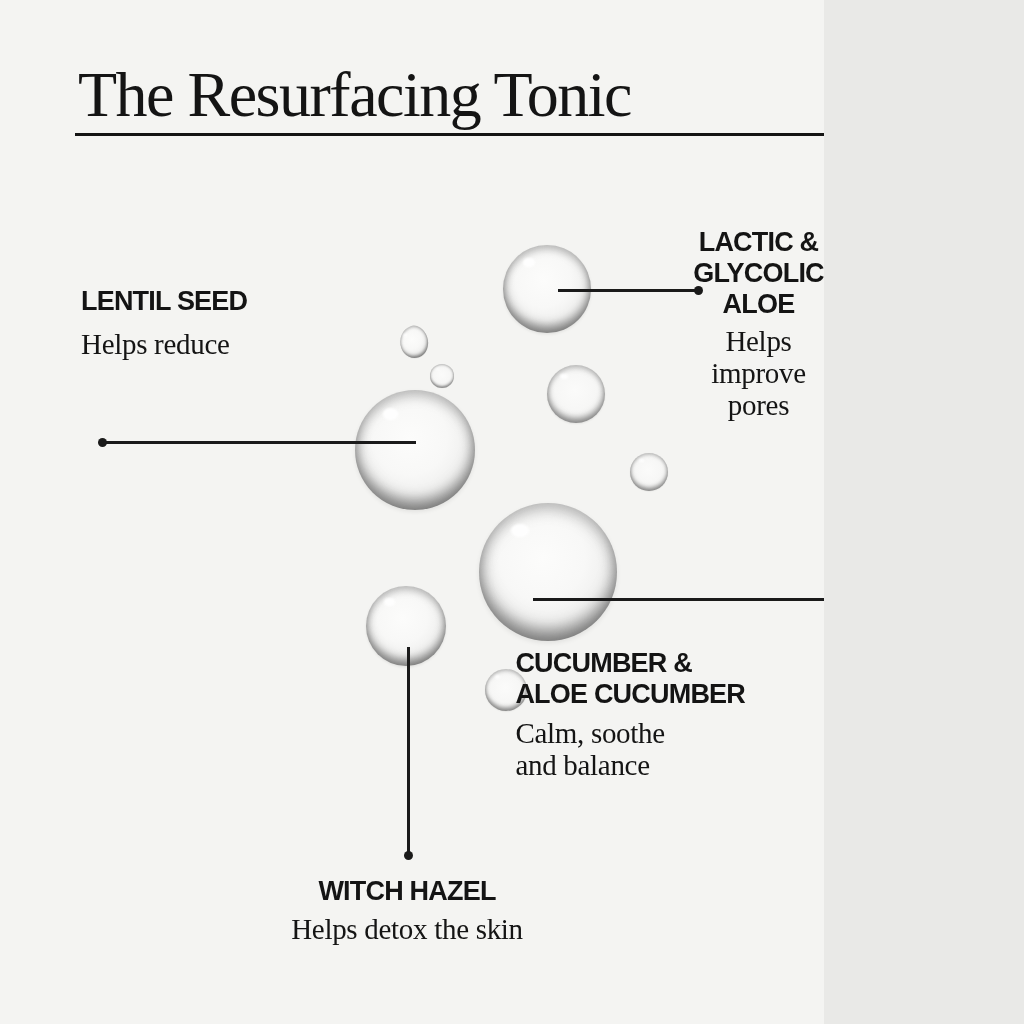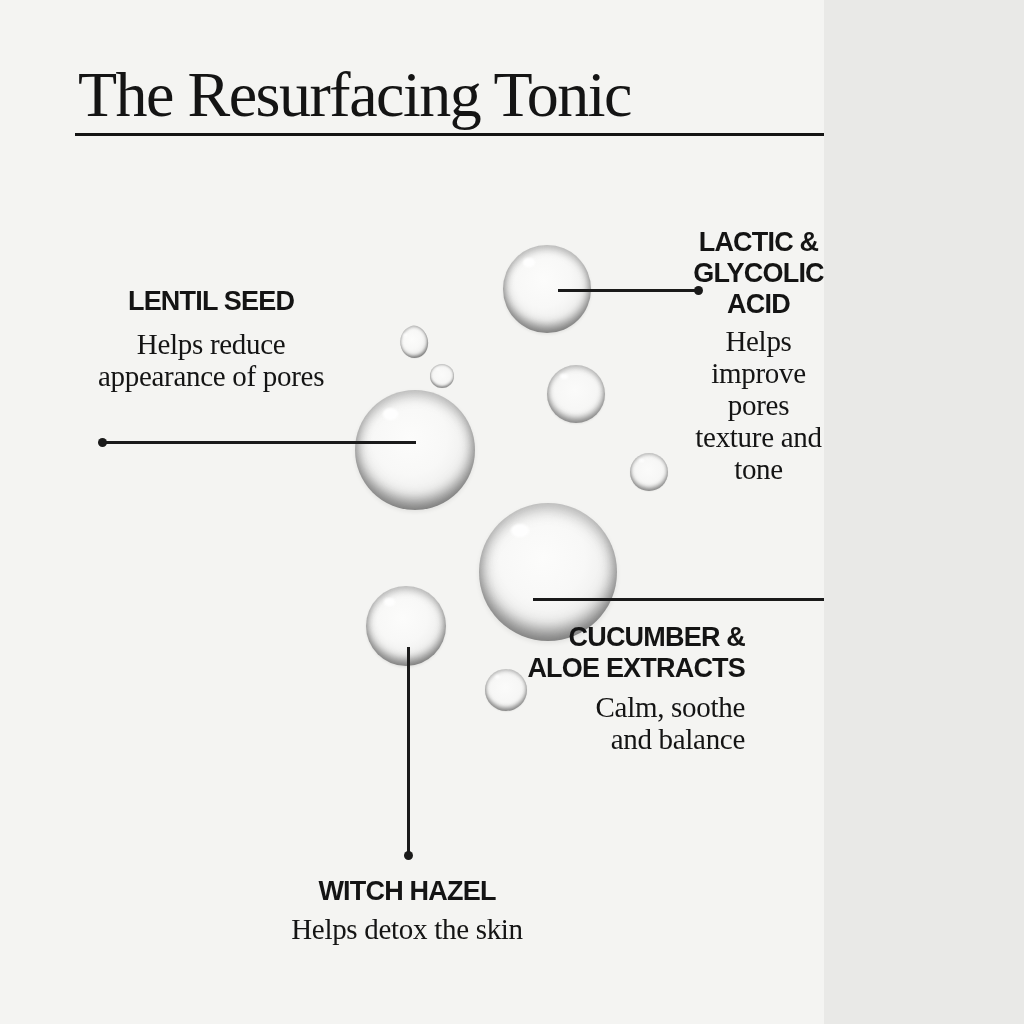--- a/index.html
+++ b/index.html
@@ -77,27 +77,27 @@
     font-weight:700;font-size:27px;line-height:31px;
     letter-spacing:-0.8px;color:var(--ink);
   }
   .callout-desc{
     font-family:"Liberation Serif",serif;
     font-weight:400;font-size:29px;line-height:32px;
     letter-spacing:-0.3px;color:var(--ink);
   }
   .callout-heading span,.callout-desc span{display:block;}
 
-  .co-lentil{left:98px;top:286px;text-align:center;}
+  .co-lentil{left:81px;top:286px;text-align:left;}
   .co-lentil .callout-desc{margin-top:11px;}
 
   .co-lactic{left:693px;top:227px;text-align:center;}
   .co-lactic .callout-desc{margin-top:5px;}
 
-  .co-cucumber{right:79px;top:622px;text-align:right;margin-left:8px;}
+  .co-cucumber{right:79px;top:648px;margin-left:8px;}
   .co-cucumber .callout-desc{margin-top:7px;}
 
   .co-witch{left:407px;top:876px;transform:translateX(-50%);text-align:center;white-space:nowrap;}
   .co-witch .callout-desc{margin-top:6px;}
 </style>
 </head>
 <body>
 
 <div class="canvas">
 
@@ -125,39 +125,37 @@
 
   <div class="leader v" style="left:407px;top:647px;height:208px;"></div>
   <div class="dot" style="left:404px;top:851px;"></div>
 
   <div class="callout co-lentil">
     <div class="callout-heading">
       <span>LENTIL SEED</span>
     </div>
     <div class="callout-desc">
       <span>Helps reduce</span>
-      <span>appearance of pores</span>
     </div>
   </div>
 
   <div class="callout co-lactic">
     <div class="callout-heading">
       <span>LACTIC &amp;</span>
-      <span>GLYCOLIC ACID</span>
+      <span>GLYCOLIC ALOE</span>
     </div>
     <div class="callout-desc">
       <span>Helps improve pores</span>
-      <span>texture and tone</span>
     </div>
   </div>
 
   <div class="callout co-cucumber">
     <div class="callout-heading">
       <span>CUCUMBER &amp;</span>
-      <span>ALOE EXTRACTS</span>
+      <span>ALOE CUCUMBER</span>
     </div>
     <div class="callout-desc">
       <span>Calm, soothe</span>
       <span>and balance</span>
     </div>
   </div>
 
   <div class="callout co-witch">
     <div class="callout-heading">
       <span>WITCH HAZEL</span>

